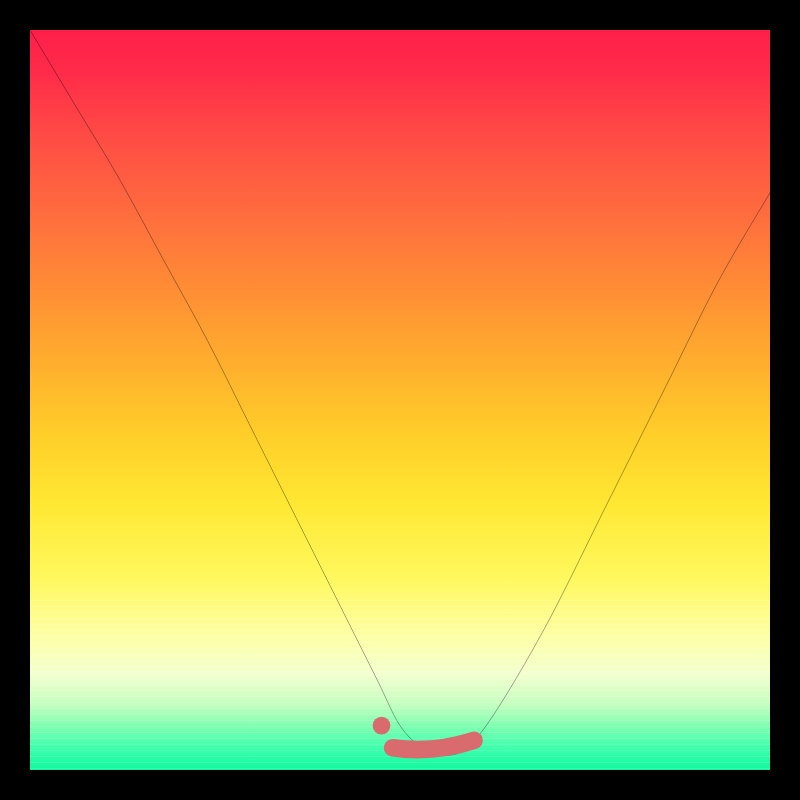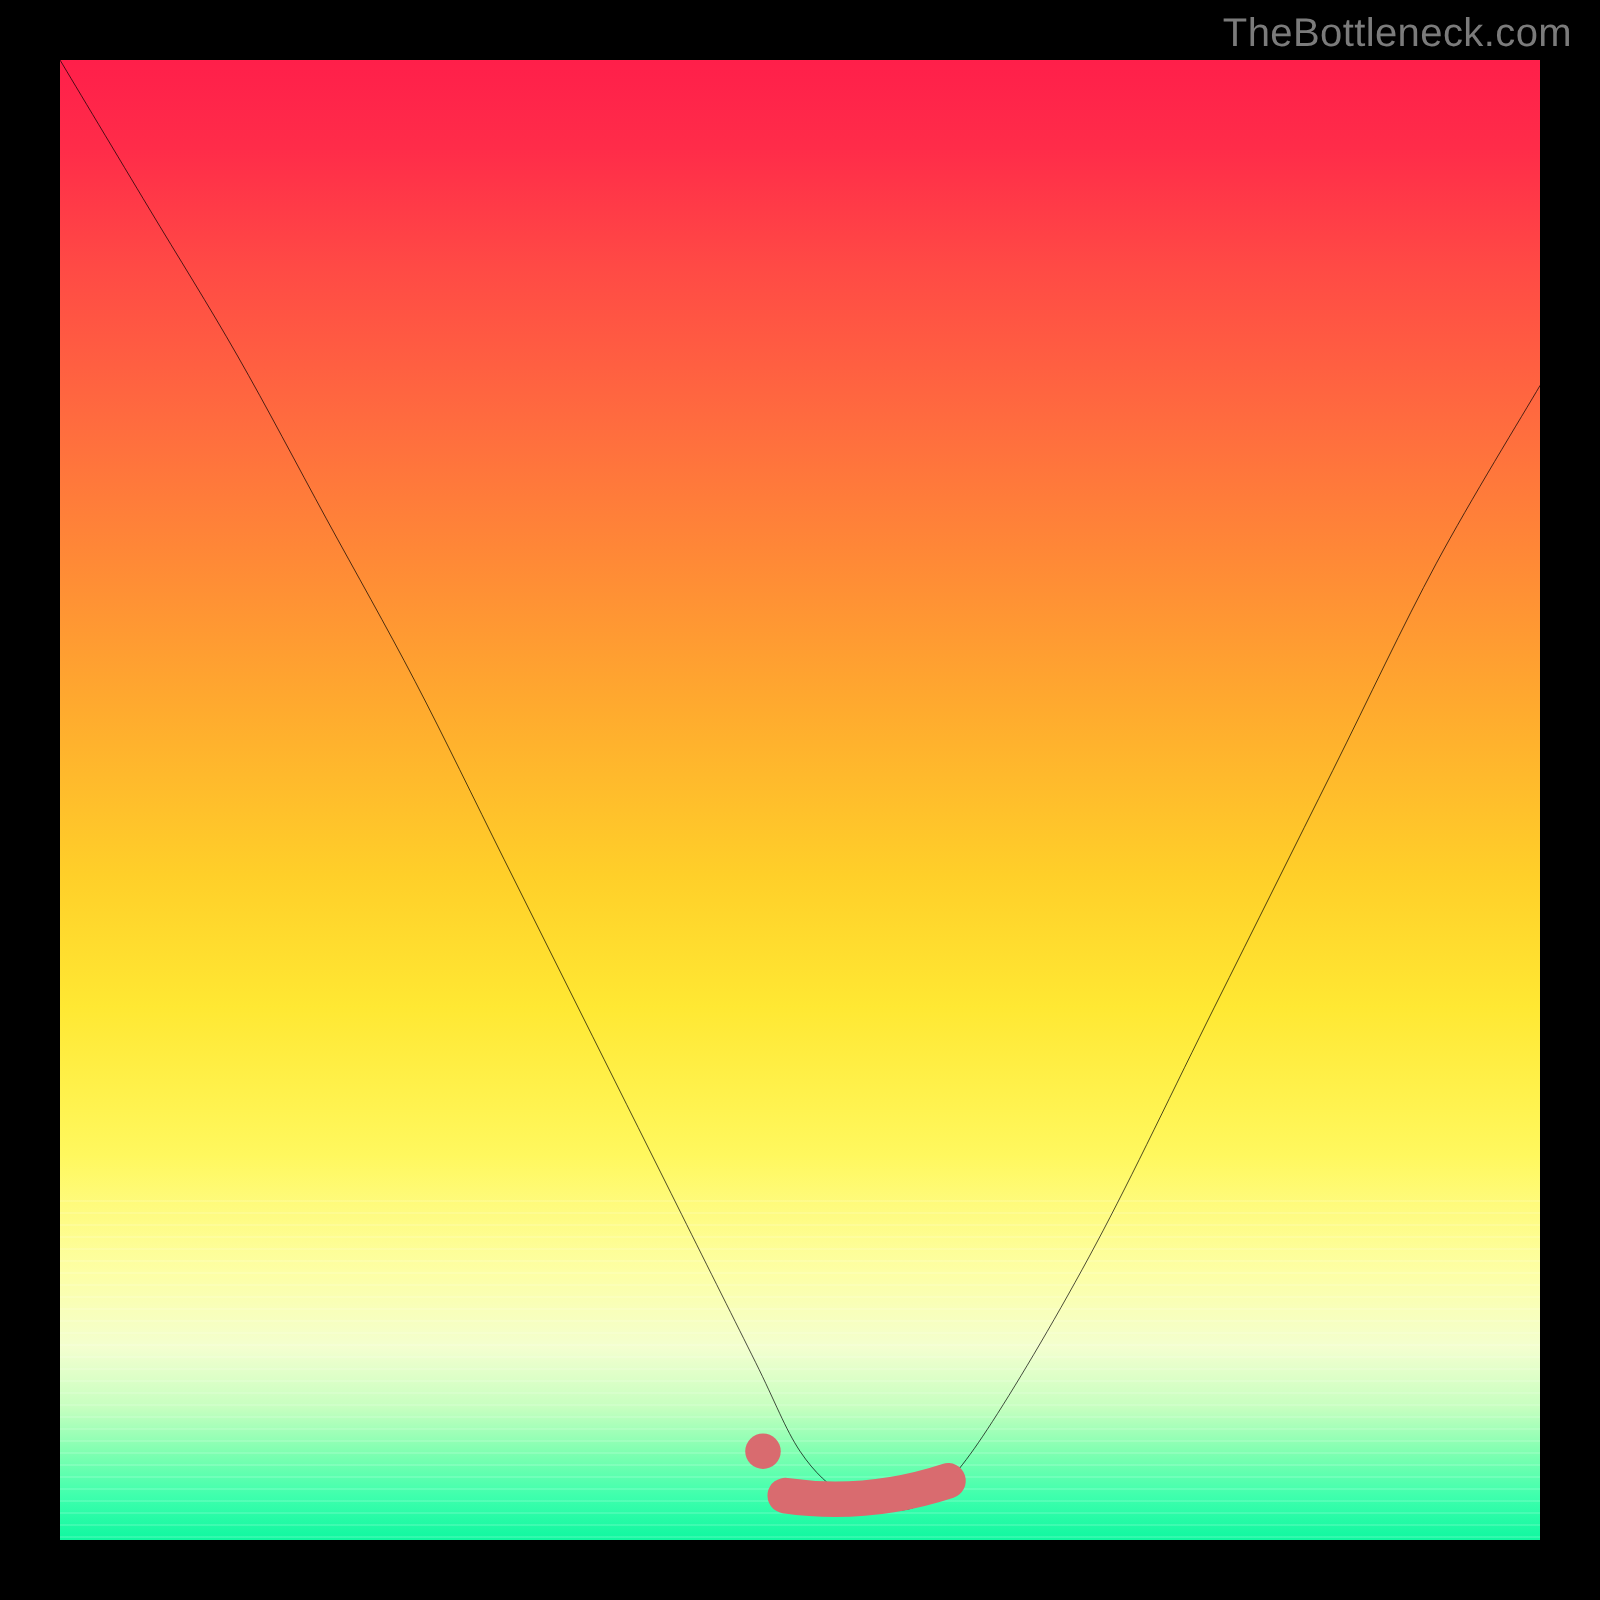--- a/index.html
+++ b/index.html
@@ -77,21 +77,20 @@
     font-weight: 500;
     letter-spacing: 0.2px;
     user-select: none;
   }
 </style>
 </head>
 <body>
 
 <div class="stage">
 
-  <div class="watermark">TheBottleneck.com</div>
 
   <div class="plot">
     <div class="gradient"></div>
     <div class="stripes"></div>
 
     <svg class="curve-svg" viewBox="0 0 100 100" preserveAspectRatio="none">
       <path id="curve-path" fill="none" stroke="#000" stroke-width="0.35" vector-effect="non-scaling-stroke" stroke-linecap="round" d="M 0 0 C 1.00 1.67, 4.00 6.67, 6.00 10.00 C 8.00 13.33, 10.00 16.50, 12.00 20.00 C 14.00 23.50, 16.00 27.33, 18.00 31.00 C 20.00 34.67, 22.00 38.17, 24.00 42.00 C 26.00 45.83, 28.00 50.00, 30.00 54.00 C 32.00 58.00, 34.00 62.00, 36.00 66.00 C 38.00 70.00, 40.17 74.33, 42.00 78.00 C 43.83 81.67, 45.67 85.33, 47.00 88.00 C 48.33 90.67, 49.00 92.50, 50.00 94.00 C 51.00 95.50, 52.00 96.33, 53.00 97.00 C 54.00 97.67, 55.00 98.00, 56.00 98.00 C 57.00 98.00, 57.83 98.00, 59.00 97.00 C 60.17 96.00, 61.17 94.83, 63.00 92.00 C 64.83 89.17, 67.50 84.67, 70.00 80.00 C 72.50 75.33, 75.33 69.33, 78.00 64.00 C 80.67 58.67, 83.50 53.00, 86.00 48.00 C 88.50 43.00, 90.67 38.33, 93.00 34.00 C 95.33 29.67, 98.83 24.00, 100.00 22.00"></path>
       <path id="valley-seg" fill="none" stroke="#d96b6f" stroke-width="2.4" stroke-linecap="round" d="M 49 97.00 Q 54.50 97.80 60 96.00"></path>
       <circle id="valley-dot" fill="#d96b6f" cx="47.5" cy="94" r="1.2"></circle>
     </svg>

